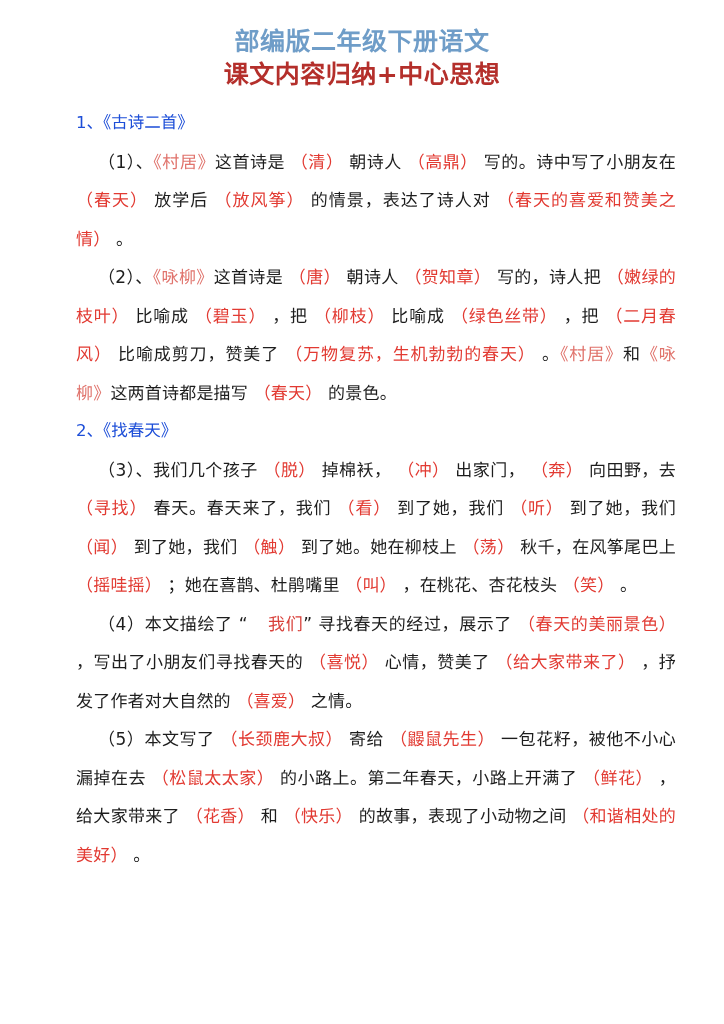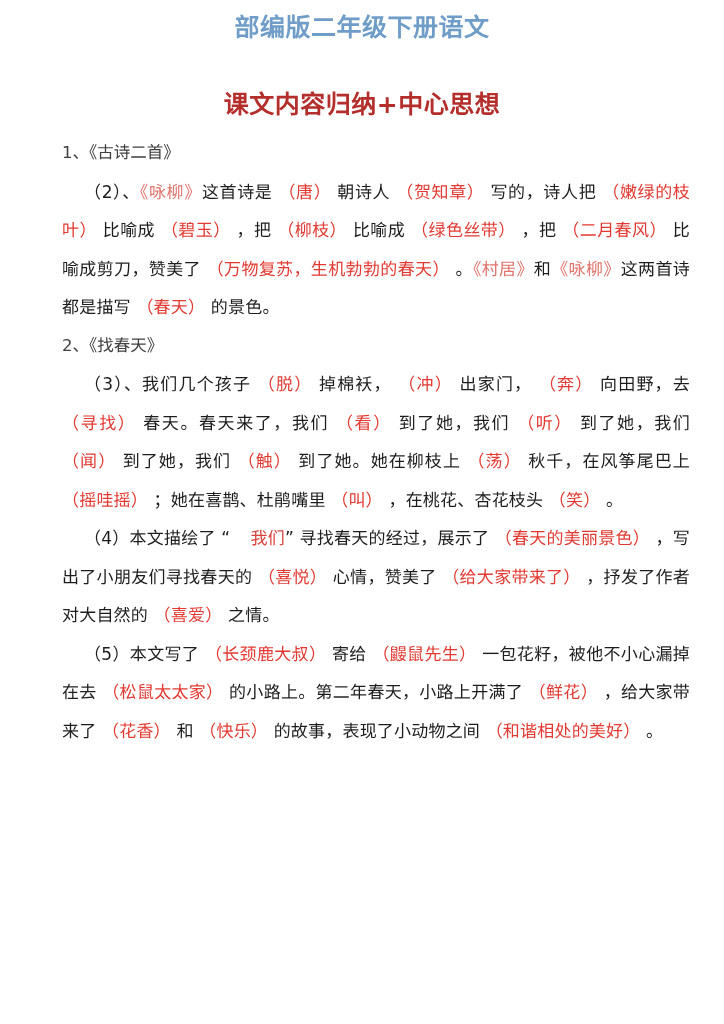--- a/index.html
+++ b/index.html
@@ -13,21 +13,21 @@
     width: 724px;
     height: 1024px;
     overflow: hidden;
     position: relative;
     -webkit-font-smoothing: antialiased;
   }
   .page {
     width: 724px;
     height: 1024px;
     box-sizing: border-box;
-    padding: 0;
+    padding: 14px;
     position: relative;
     background: #fff;
   }
 
   
   .title-block {
     text-align: center;
     padding-top: 11px;
   }
   .title-line-1 {
@@ -38,32 +38,31 @@
     letter-spacing: 0.5px;
     white-space: nowrap;
   }
   .title-line-2 {
     font-size: 25px;
     font-weight: bold;
     color: #b42f2b;
     line-height: 33px;
     letter-spacing: 0.5px;
     white-space: nowrap;
-    margin-top: 44px;
   }
 
   
   .content {
     margin-top: 13px;
     padding-left: 62px;
     padding-right: 34px;
   }
 
   .section-heading {
-    color: #404040;
+    color: #1d4ed8;
     font-size: 16.5px;
     line-height: 38.5px;
     font-weight: normal;
     white-space: nowrap;
   }
 
   .para {
     color: #1d1d1d;
     font-size: 17px;
     line-height: 38.5px;
@@ -91,20 +90,21 @@
 
 <div class="page">
 
   <div class="title-block">
     <div class="title-line-1">部编版二年级下册语文</div>
     <div class="title-line-2">课文内容归纳+中心思想</div>
   </div>
 
   <div class="content" id="content-root">
       <div class="section-heading">1、《古诗二首》</div>
+      <div class="para"><span>（1）、</span><span class="booktitle">《村居》</span><span>这首诗是 </span><span class="ans">（清）</span><span> 朝诗人 </span><span class="ans">（高鼎）</span><span> 写的。诗中写了小朋友在 </span><span class="ans">（春天）</span><span> 放学后 </span><span class="ans">（放风筝）</span><span> 的情景，表达了诗人对 </span><span class="ans">（春天的喜爱和赞美之情）</span><span> 。</span></div>
       <div class="para"><span>（2）、</span><span class="booktitle">《咏柳》</span><span>这首诗是 </span><span class="ans">（唐）</span><span> 朝诗人 </span><span class="ans">（贺知章）</span><span> 写的，诗人把 </span><span class="ans">（嫩绿的枝叶）</span><span> 比喻成 </span><span class="ans">（碧玉）</span><span> ，把 </span><span class="ans">（柳枝）</span><span> 比喻成 </span><span class="ans">（绿色丝带）</span><span> ，把 </span><span class="ans">（二月春风）</span><span> 比喻成剪刀，赞美了 </span><span class="ans">（万物复苏，生机勃勃的春天）</span><span> 。</span><span class="booktitle">《村居》</span><span>和</span><span class="booktitle">《咏柳》</span><span>这两首诗都是描写 </span><span class="ans">（春天）</span><span> 的景色。</span></div>
       <div class="section-heading">2、《找春天》</div>
       <div class="para"><span>（3）、我们几个孩子 </span><span class="ans">（脱）</span><span> 掉棉袄， </span><span class="ans">（冲）</span><span> 出家门， </span><span class="ans">（奔）</span><span> 向田野，去 </span><span class="ans">（寻找）</span><span> 春天。春天来了，我们 </span><span class="ans">（看）</span><span> 到了她，我们 </span><span class="ans">（听）</span><span> 到了她，我们 </span><span class="ans">（闻）</span><span> 到了她，我们 </span><span class="ans">（触）</span><span> 到了她。她在柳枝上 </span><span class="ans">（荡）</span><span> 秋千，在风筝尾巴上 </span><span class="ans">（摇哇摇）</span><span> ；她在喜鹊、杜鹃嘴里 </span><span class="ans">（叫）</span><span> ，在桃花、杏花枝头 </span><span class="ans">（笑）</span><span> 。</span></div>
       <div class="para"><span>（4）本文描绘了 “</span><span class="quoted-red">我们</span><span>” 寻找春天的经过，展示了 </span><span class="ans">（春天的美丽景色）</span><span> ，写出了小朋友们寻找春天的 </span><span class="ans">（喜悦）</span><span> 心情，赞美了 </span><span class="ans">（给大家带来了）</span><span> ，抒发了作者对大自然的 </span><span class="ans">（喜爱）</span><span> 之情。</span></div>
       <div class="para"><span>（5）本文写了 </span><span class="ans">（长颈鹿大叔）</span><span> 寄给 </span><span class="ans">（鼹鼠先生）</span><span> 一包花籽，被他不小心漏掉在去 </span><span class="ans">（松鼠太太家）</span><span> 的小路上。第二年春天，小路上开满了 </span><span class="ans">（鲜花）</span><span> ，给大家带来了 </span><span class="ans">（花香）</span><span> 和 </span><span class="ans">（快乐）</span><span> 的故事，表现了小动物之间 </span><span class="ans">（和谐相处的美好）</span><span> 。</span></div>
     </div>
 
 </div>
 
 </body></html>

